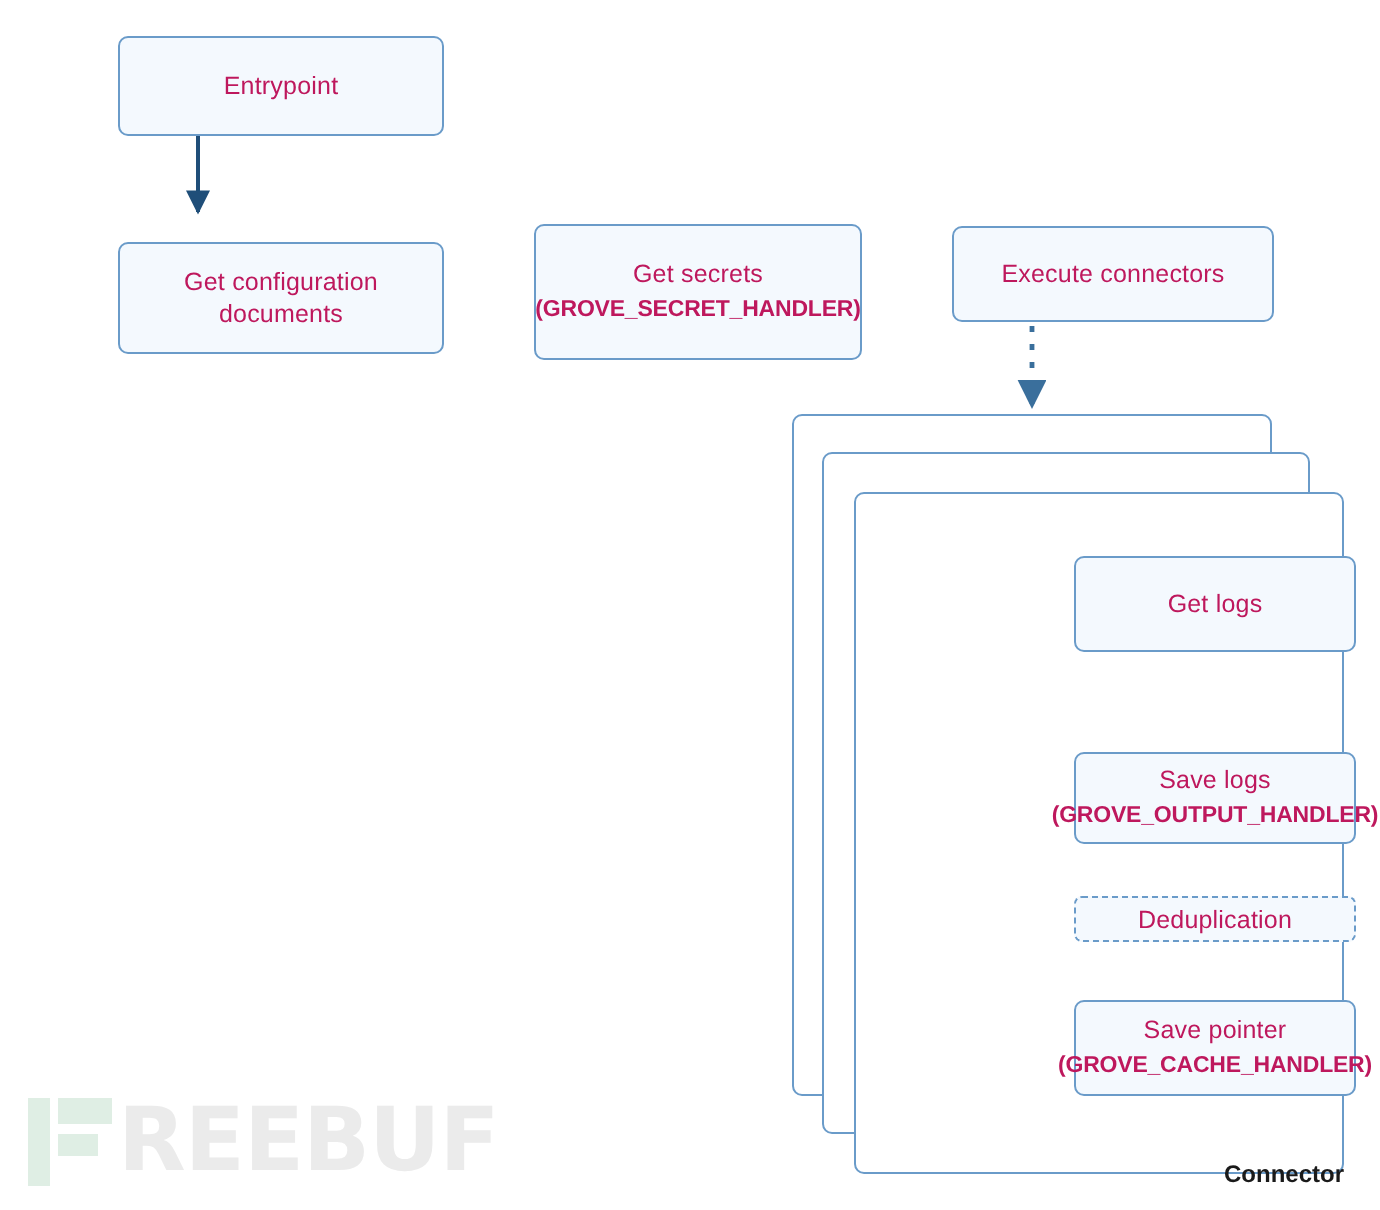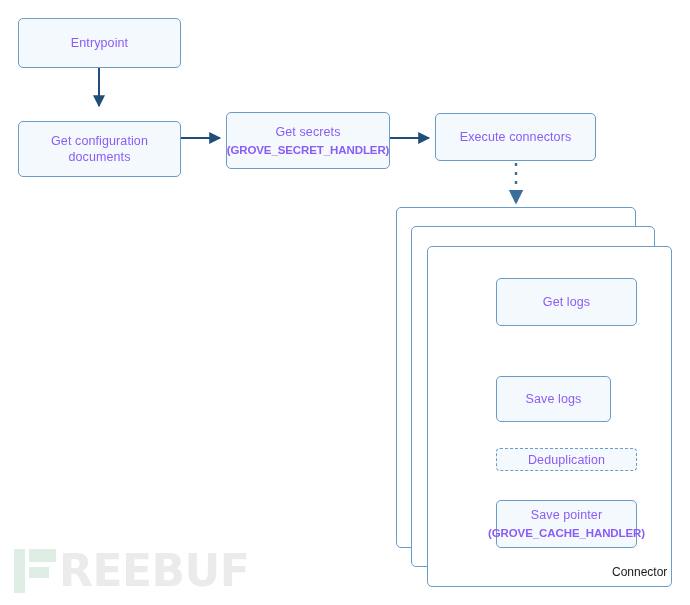--- a/index.html
+++ b/index.html
@@ -32,22 +32,23 @@
   .node {
     position: absolute;
     box-sizing: border-box;
     background: #f4f9fe;
     border: 1.4px solid #6a9bc9;
     border-radius: 5px;
     display: flex;
     flex-direction: column;
     align-items: center;
     justify-content: center;
-    color: #8b5cf6;
+    color: #be185d;
     text-align: center;
+    margin-left: 41px;
   }
   .node .line1 {
     font-size: 12.5px;
     line-height: 16px;
     letter-spacing: 0.1px;
   }
   .node .line2 {
     font-size: 11.5px;
     line-height: 16px;
     font-weight: bold;
@@ -135,45 +136,46 @@
 
     <path d="M567,471 L567,495" stroke="#1f4e79" stroke-width="2" fill="none" marker-end="url(#arrowhead)"></path>
 
     <path d="M567,548 L567,565 L467,565 L467,302 L491,302" stroke="#1f4e79" stroke-width="2.2" fill="none" stroke-linejoin="miter" marker-end="url(#arrowhead)"></path>
   </svg>
 
   <div class="frame" style="left:396px; top:207px; width:240px; height:341px;"></div>
   <div class="frame" style="left:411px; top:226px; width:244px; height:341px;"></div>
   <div class="frame" style="left:427px; top:246px; width:245px; height:341px;"></div>
 
-  <div class="frame-label" style="left:612px; top:565px;">Connector</div>
+  <div class="frame-label" style="left:612px; top:580px;font-weight:bold;">Connector</div>
 
   <div class="node" style="left:18px; top:18px; width:163px; height:50px;">
     <div class="line1">Entrypoint</div>
   </div>
 
   <div class="node" style="left:18px; top:121px; width:163px; height:56px;">
     <div class="line1">Get configuration documents</div>
   </div>
 
-  <div class="node" style="left:226px; top:112px; width:164px; height:57px;">
+  <div class="node" style="left:226px; top:112px; width:164px; height:68px;">
     <div class="line1">Get secrets</div>
     <div class="line2">(GROVE_SECRET_HANDLER)</div>
   </div>
 
   <div class="node" style="left:435px; top:113px; width:161px; height:48px;">
     <div class="line1">Execute connectors</div>
   </div>
 
   <div class="node" style="left:496px; top:278px; width:141px; height:48px;align-items:center;">
     <div class="line1">Get logs</div>
   </div>
 
-  <div class="node" style="left:496px; top:376px; width:115px; height:46px;">
+  <div class="node" style="left:496px; top:376px; width:141px; height:46px;">
     <div class="line1">Save logs</div>
+    <div class="line2">(GROVE_OUTPUT_HANDLER)</div>
   </div>
 
   <div class="node dashed" style="left:496px; top:448px; width:141px; height:23px;">
     <div class="line1">Deduplication</div>
   </div>
 
   <div class="node" style="left:496px; top:500px; width:141px; height:48px;">
     <div class="line1">Save pointer</div>
     <div class="line2">(GROVE_CACHE_HANDLER)</div>
   </div>

